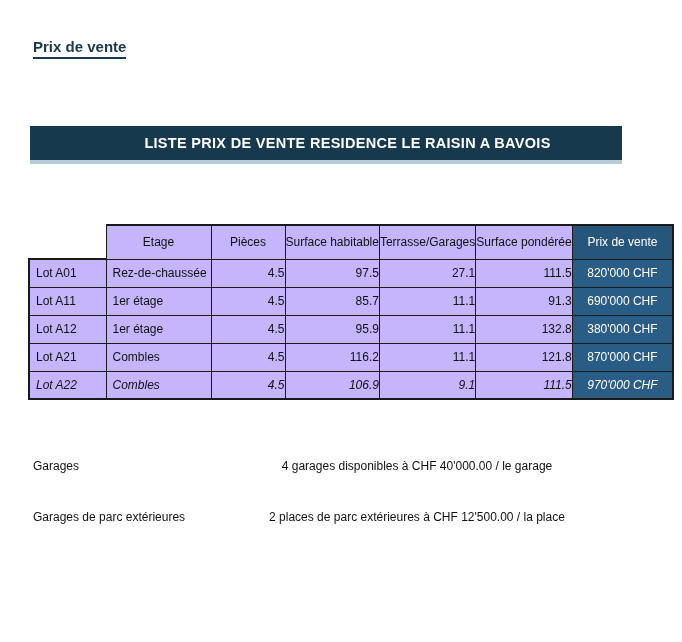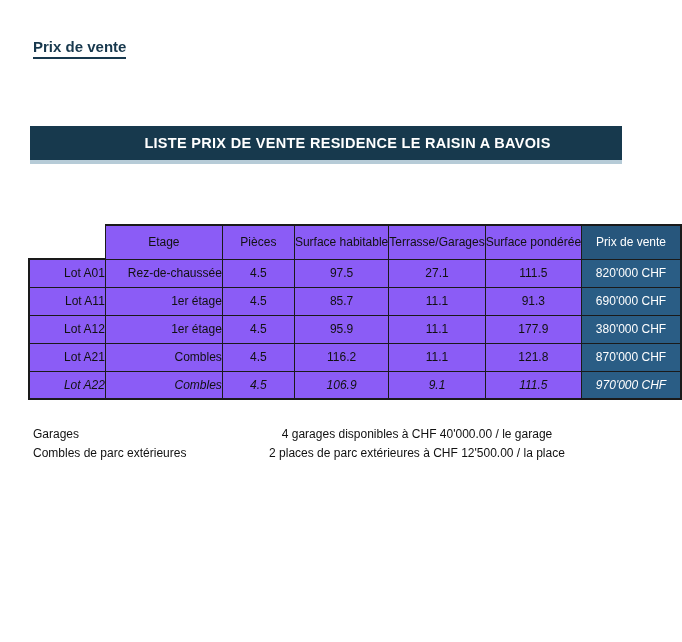--- a/index.html
+++ b/index.html
@@ -38,51 +38,51 @@
     position: absolute; left: 28px; top: 224px;
     border-collapse: collapse;
     table-layout: fixed;
     font-size: 12px; color: #111;
   }
   .price-table td, .price-table th {
     border: 1px solid #1a1a1a;
     height: 28px;
     vertical-align: middle;
     font-weight: normal;
-    background: #8b5cf6;
+    background: #c4b5fd;
     overflow: hidden; white-space: nowrap;
   }
   .price-table tr.hdr td, .price-table tr.hdr th { height: 34px; }
 
   
   .h-empty { border: none !important; background: transparent !important; }
 
-  .c-left  { text-align: right; padding-left: 22px; }
-  .c-num   { text-align: center; }
+  .c-left  { text-align: left; padding-left: 6px; }
+  .c-num   { text-align: right; }
   .h-cell  { text-align: center; font-weight: normal; }
 
   .h-price, .c-price {
     background: #2a5d85 !important;
     color: #ffffff; font-weight: bold; text-align: center;
     border-top-color: #152b3d; border-bottom-color: #152b3d;
   }
   .h-price { background: #27567c !important; }
 
   
   .price-table tr.hdr .b-top      { border-top-width: 2px; }
   .price-table .b-left            { border-left-width: 2px; }
   .price-table .b-right           { border-right-width: 2px; }
   .price-table tr.last td         { border-bottom-width: 2px; font-style: italic; }
   .price-table tr.r1 .b-lot-top   { border-top-width: 2px; }
 
   .footer {
     position: absolute; top: 427px; left: 0; width: 682px;
     font-size: 12px; color: #111;
   }
-  .footer-row { position: relative; height: 19px; }
+  .footer-row { position: relative; height: 19px; margin-top: 32px; }
   .footer-label { position: absolute; left: 33px; top: 0; }
   .footer-info  { position: absolute; left: 237px; width: 360px; top: 0; text-align: center; }
 </style>
 </head>
 <body>
 
 <div class="page">
 
   <div class="doc-title">Prix de vente</div>
 
@@ -127,21 +127,21 @@
       <td class="c-num">11.1</td>
       <td class="c-num">91.3</td>
       <td class="c-price b-right">690'000 CHF</td>
     </tr>
     <tr>
       <td class="c-left b-left">Lot A12</td>
       <td class="c-left">1er étage</td>
       <td class="c-num">4.5</td>
       <td class="c-num">95.9</td>
       <td class="c-num">11.1</td>
-      <td class="c-num">177.9</td>
+      <td class="c-num">132.8</td>
       <td class="c-price b-right">380'000 CHF</td>
     </tr>
     <tr>
       <td class="c-left b-left">Lot A21</td>
       <td class="c-left">Combles</td>
       <td class="c-num">4.5</td>
       <td class="c-num">116.2</td>
       <td class="c-num">11.1</td>
       <td class="c-num">121.8</td>
       <td class="c-price b-right">870'000 CHF</td>
@@ -157,18 +157,18 @@
     </tr>
   </tbody>
     </table>
 
   <div class="footer">
     <div class="footer-row">
       <span class="footer-label">Garages</span>
       <span class="footer-info">4 garages disponibles à CHF 40'000.00 / le garage</span>
     </div>
     <div class="footer-row">
-      <span class="footer-label">Combles de parc extérieures</span>
+      <span class="footer-label">Garages de parc extérieures</span>
       <span class="footer-info">2 places de parc extérieures à CHF 12'500.00 / la place</span>
     </div>
   </div>
 
 </div>
 
 </body></html>

